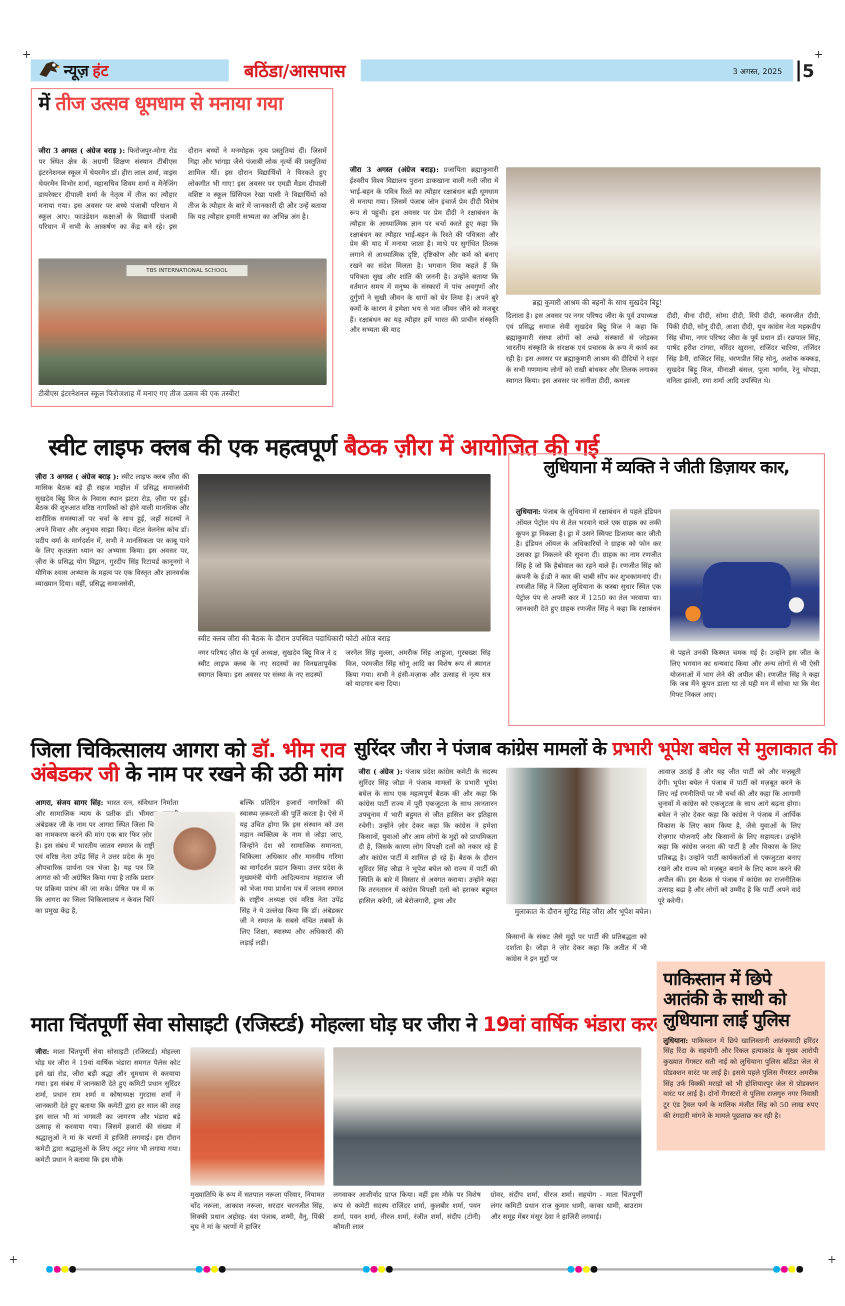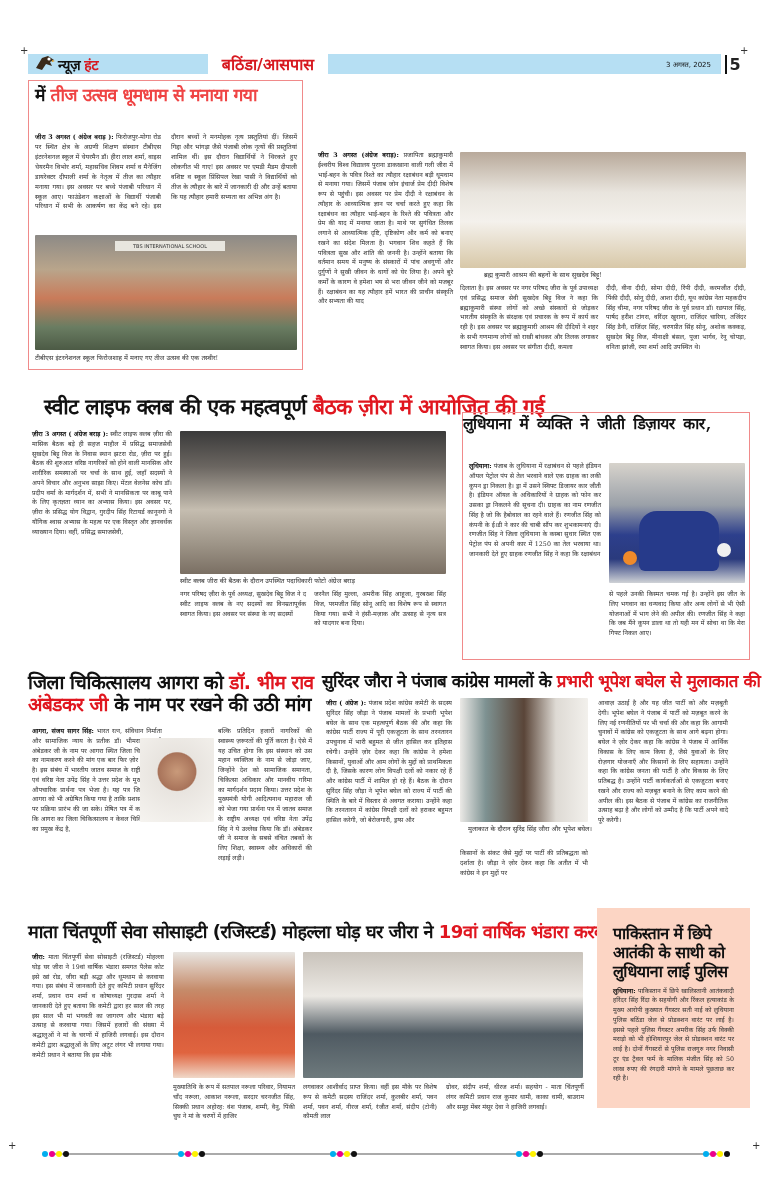--- a/index.html
+++ b/index.html
@@ -85,21 +85,21 @@
   <div class="body" style="position:absolute;left:4px;top:34px;width:140px;font-size:6.3px;">
     <span class="lead">ज़ीरा 3 अगस्त ( अंग्रेज बराड़ ):</span> <span>स्वीट लाइफ क्लब ज़ीरा की मासिक बैठक बड़े ही सहज माहौल में प्रसिद्ध समाजसेवी सुखदेव बिट्टू विज के निवास स्थान झटरा रोड, ज़ीरा पर हुई। बैठक की शुरुआत वरिष्ठ नागरिकों को होने वाली मानसिक और शारीरिक समस्याओं पर चर्चा के साथ हुई, जहाँ सदस्यों ने अपने विचार और अनुभव साझा किए। मेंटल वेलनेस कोच डॉ। प्रदीप वर्मा के मार्गदर्शन में, सभी ने मानसिकता पर काबू पाने के लिए कृतज्ञता ध्यान का अभ्यास किया। इस अवसर पर, ज़ीरा के प्रसिद्ध योग विद्वान, गुरदीप सिंह रिटायर्ड कानूनगो ने यौगिक श्वास अभ्यास के महत्व पर एक विस्तृत और ज्ञानवर्धक व्याख्यान दिया। वहीं, प्रसिद्ध समाजसेवी,</span>
   </div>
   <div class="photo" style="left:152px;top:36px;width:266px;height:143px;background:linear-gradient(180deg,#3a3a3a 0%,#6b6661 25%,#c5bdb0 55%,#9c9386 80%,#7a6f63 100%);"></div>
   <div class="caption" style="position:absolute;left:152px;top:182px;">स्वीट क्लब जीरा की बैठक के दौरान उपस्थित पदाधिकारी फोटो अंग्रेज बराड़</div>
   <div class="body" style="position:absolute;left:152px;top:194px;width:126px;font-size:6.3px;">नगर परिषद ज़ीरा के पूर्व अध्यक्ष, सुखदेव बिट्टू विज ने द स्वीट लाइफ क्लब के नए सदस्यों का विनम्रतापूर्वक स्वागत किया। इस अवसर पर संस्था के नए सदस्यों</div>
   <div class="body" style="position:absolute;left:286px;top:194px;width:132px;font-size:6.3px;">जरनैल सिंह मुल्ला, अमरीक सिंह आहूजा, गुरबख्श सिंह विज, परमजीत सिंह सोनू आदि का विशेष रूप से स्वागत किया गया। सभी ने हंसी-मज़ाक और उत्साह से नृत्य सत्र को यादगार बना दिया।</div>
 </div>
 
 <div class="box red-border" style="left:462px;top:412px;width:288px;height:248px;">
-  <div class="headline" style="text-align:left;font-size:15.5px;padding-top:4px;font-family:Liberation Mono, monospace;">
+  <div class="headline" style="text-align:center;font-size:15.5px;padding-top:4px;">
     <div>लुधियाना में व्यक्ति ने जीती डिज़ायर कार,</div>
   </div>
   <div class="body" style="position:absolute;left:6px;top:48px;width:132px;font-size:6.3px;">
     <span class="lead">लुधियाना:</span> <span>पंजाब के लुधियाना में रक्षाबंधन से पहले इंडियन ऑयल पेट्रोल पंप से तेल भरवाने वाले एक ग्राहक का लकी कूपन ड्रा निकला है। ड्रा में उसने स्विफ्ट डिजायर कार जीती है। इंडियन ऑयल के अधिकारियों ने ग्राहक को फोन कर उसका ड्रा निकलने की सूचना दी। ग्राहक का नाम रणजीत सिंह है जो कि हैबोवाल का रहने वाले हैं। रणजीत सिंह को कंपनी के ई।डी ने कार की चाबी सौंप कर शुभकामनाएं दी। रणजीत सिंह ने जिला लुधियाना के कस्बा सुधार स्थित एक पेट्रोल पंप से अपनी कार में 1250 का तेल भरवाया था। जानकारी देते हुए ग्राहक रणजीत सिंह ने कहा कि रक्षाबंधन</span>
   </div>
   <div class="photo" style="left:146px;top:50px;width:136px;height:120px;background:linear-gradient(180deg,#d7d3cc 0%,#9aa0a8 35%,#2d3f8c 60%,#2a3a7d 80%,#cfd2d6 100%);">
     <div style="position:absolute;left:30px;top:48px;width:80px;height:60px;background:#263a8a;border-radius:18px 18px 6px 6px;"></div>
     <div style="position:absolute;left:14px;top:88px;width:14px;height:14px;border-radius:50%;background:#f08a2a;"></div>
     <div style="position:absolute;left:108px;top:80px;width:14px;height:14px;border-radius:50%;background:#f0f0f0;"></div>
   </div>
@@ -138,21 +138,21 @@
   <div class="body" style="position:absolute;left:4px;top:30px;width:132px;font-size:6.3px;">
     <span class="lead">जीरा:</span> <span>माता चिंतपूर्णी सेवा सोसाइटी (रजिस्टर्ड) मोहल्ला घोड़ घर जीरा ने 19वां वार्षिक भंडारा समगत पैलेस कोट इसे खां रोड, जीरा बड़ी श्रद्धा और धूमधाम से करवाया गया। इस संबंध में जानकारी देते हुए कमिटी प्रधान सुरिंदर शर्मा, प्रधान राम शर्मा व कोषाध्यक्ष गुरदास शर्मा ने जानकारी देते हुए बताया कि कमेटी द्वारा हर साल की तरह इस साल भी मां भगवती का जागरण और भंडारा बड़े उत्साह से करवाया गया। जिसमें हजारों की संख्या में श्रद्धालुओं ने मां के चरणों में हाजिरी लगवाई। इस दौरान कमेटी द्वारा श्रद्धालुओं के लिए अटूट लंगर भी लगाया गया। कमेटी प्रधान ने बताया कि इस मौके</span>
   </div>
   <div class="photo" style="left:145px;top:30px;width:122px;height:126px;background:linear-gradient(180deg,#e8e5e1 0%,#c58b6a 30%,#d65b3a 60%,#e0643f 80%,#f0d8c8 100%);"></div>
   <div class="photo" style="left:275px;top:30px;width:280px;height:126px;background:linear-gradient(180deg,#c9c3bb 0%,#ece9e4 35%,#4f5a62 65%,#6e7a7d 100%);"></div>
   <div class="body" style="position:absolute;left:145px;top:160px;width:122px;font-size:6.3px;">मुख्यातिथि के रूप में सतपाल नरूला परिवार, नियामत चाँद नरूला, आकाश नरूला, सरदार चरनजीत सिंह, सिक्की प्रधान अहोरह: वंश पंजाब, शम्मी, वैनु, पिंकी चुघ ने मां के चरणों में हाजिर</div>
   <div class="body" style="position:absolute;left:275px;top:160px;width:134px;font-size:6.3px;">लगवाकर आशीर्वाद प्राप्त किया। वहीं इस मौके पर विशेष रूप से कमेटी सदस्य राजिंदर शर्मा, कुलबीर शर्मा, पवन शर्मा, पवन शर्मा, नीरज शर्मा, रंजीत शर्मा, संदीप (टोनी) कौमती लाल</div>
   <div class="body" style="position:absolute;left:418px;top:160px;width:138px;font-size:6.3px;">ग्रोवर, संदीप शर्मा, धीरज शर्मा। सहयोग - माता चिंतपूर्णी लंगर कमिटी प्रधान राज कुमार धामी, काका धामी, बाउराम और समूह मेंबर मंसूर देवा ने हाजिरी लगवाई।</div>
 </div>
 
-<div class="box" style="left:597px;top:908px;width:153px;height:200px;background:#fcd5c4;padding:16px;">
+<div class="box" style="left:597px;top:874px;width:153px;height:172px;background:#fcd5c4;padding:6px;">
   <div class="headline" style="font-size:16px;line-height:1.2;">पाकिस्तान में छिपे आतंकी के साथी को लुधियाना लाई पुलिस</div>
   <div class="body" style="margin-top:4px;font-size:6.3px;">
     <span class="lead">लुधियाना:</span> <span>पाकिस्तान में छिपे खालिस्तानी आतंकवादी हरिंदर सिंह रिंदा के सहयोगी और रिंकल हत्याकांड के मुख्य आरोपी कुख्यात गैंगस्टर सती नाई को लुधियाना पुलिस बठिंडा जेल से प्रोडक्शन वारंट पर लाई है। इससे पहले पुलिस गैंगस्टर अमरीक सिंह उर्फ विक्की मराड़ो को भी होशियारपुर जेल से प्रोडक्शन वारंट पर लाई है। दोनों गैंगस्टरों से पुलिस राजगुरु नगर निवासी टूर एंड ट्रैवल फर्म के मालिक मंजीत सिंह को 50 लाख रुपए की रंगदारी मांगने के मामले पूछताछ कर रही है।</span>
   </div>
 </div>
 
 <div class="rule"></div>
 <div class="ink" style="left:42px;top:1151px;">
     <span style="background:#00aeef"></span>
     <span style="background:#ec008c"></span>

